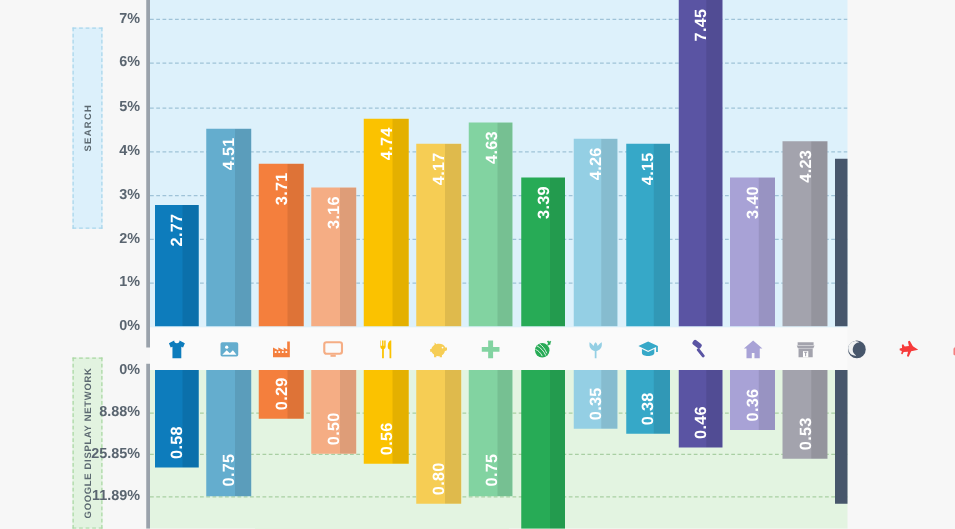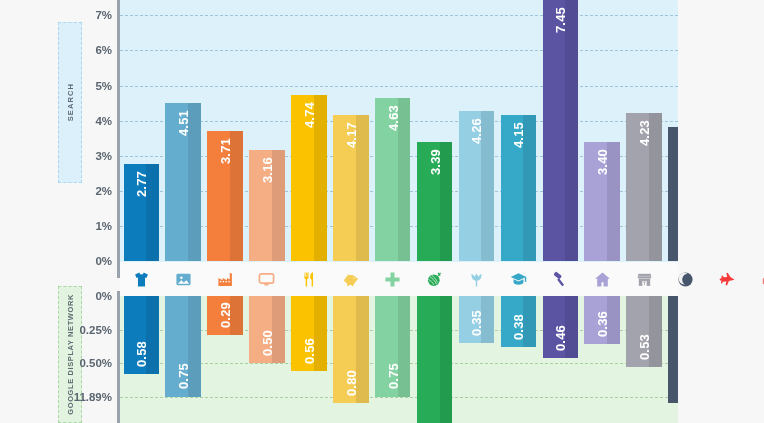--- a/index.html
+++ b/index.html
@@ -94,22 +94,22 @@
       <div class="tick" style="top: 50.4px;">6%</div>
       <div class="tick" style="top: 85.5px;">5%</div>
       <div class="tick" style="top: 120.6px;">4%</div>
       <div class="tick" style="top: 155.7px;">3%</div>
       <div class="tick" style="top: 190.8px;">2%</div>
       <div class="tick" style="top: 225.9px;">1%</div>
       <div class="tick" style="top: 261px;">0%</div>
     </div>
   <div class="axis" id="axis-bottom">
       <div class="tick" style="top: 296px;">0%</div>
-      <div class="tick" style="top: 329.5px;">0.25%</div>
-      <div class="tick" style="top: 363px;">0.50%</div>
+      <div class="tick" style="top: 329.5px;">8.88%</div>
+      <div class="tick" style="top: 363px;">25.85%</div>
       <div class="tick" style="top: 396.5px;">11.89%</div>
     </div>
   <div id="axis-line-top"></div>
   <div id="axis-line-bottom"></div>
 
   <div id="plot-top">
       <div class="grid" style="top: 15.3px;"></div>
       <div class="grid" style="top: 50.4px;"></div>
       <div class="grid" style="top: 85.5px;"></div>
       <div class="grid" style="top: 120.6px;"></div>

